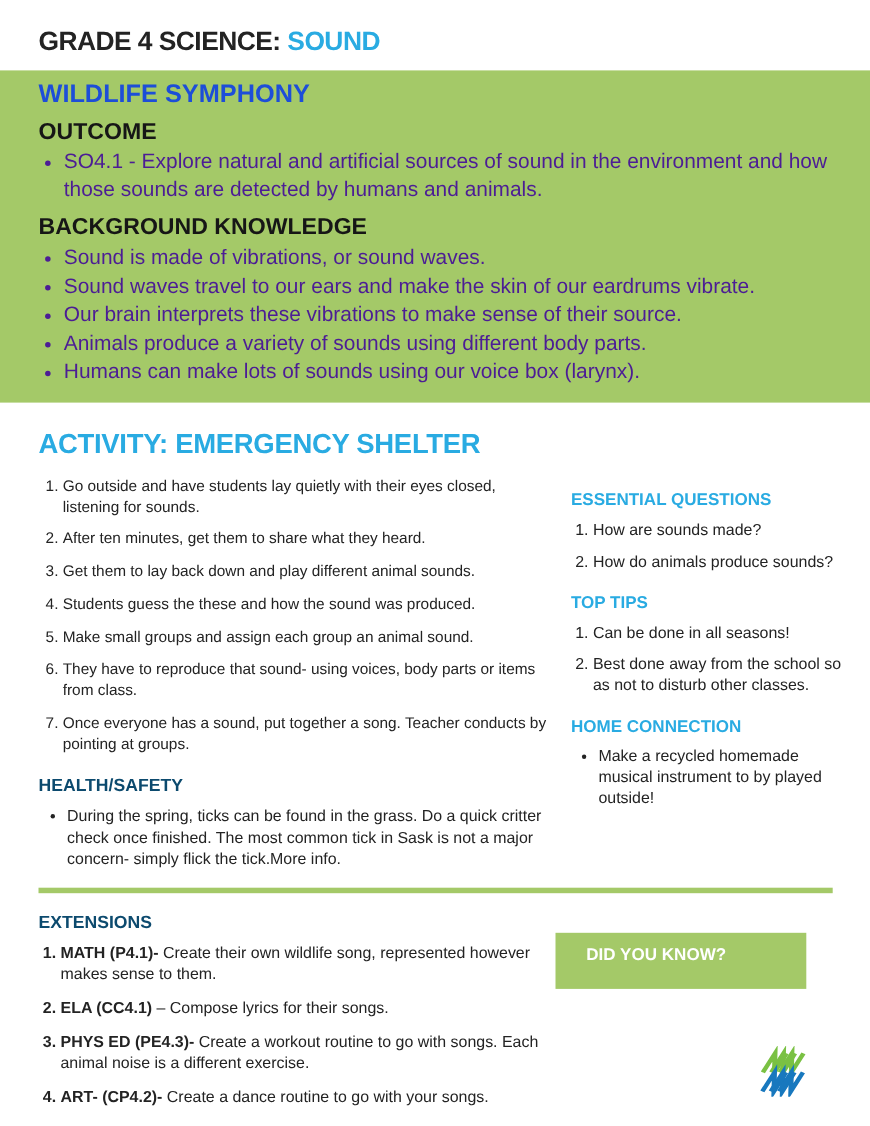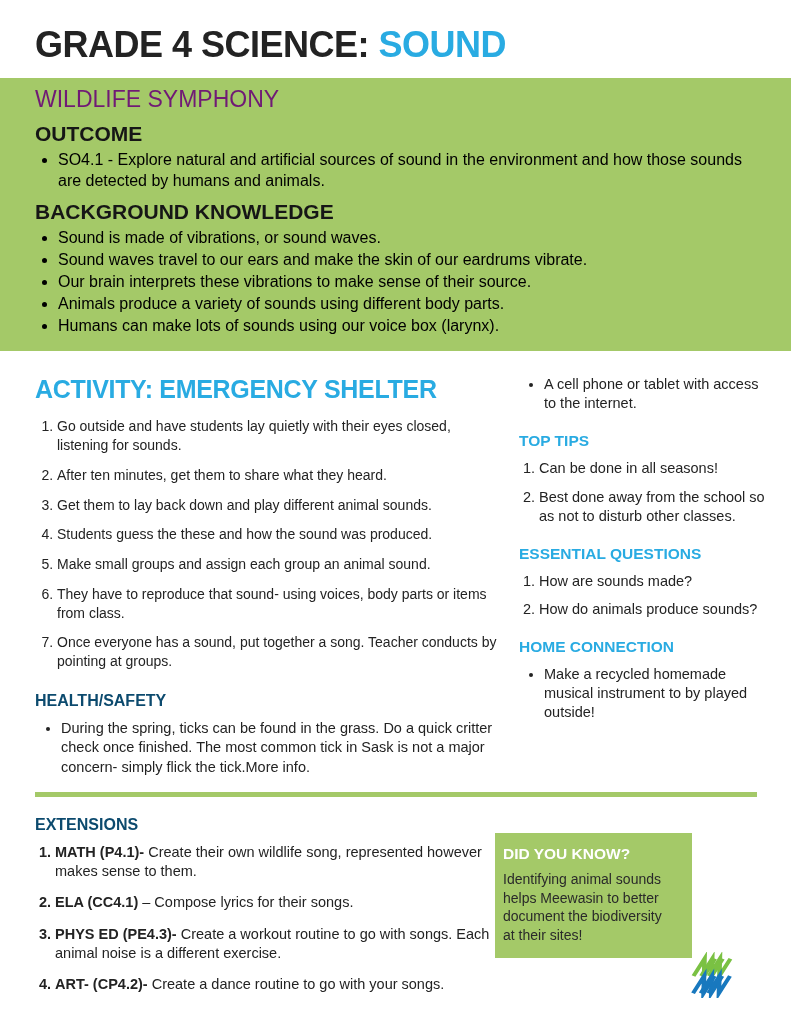--- a/index.html
+++ b/index.html
@@ -2,59 +2,59 @@
 <html><head>
 <meta charset="utf-8">
 <style>
   html,body{margin:0;padding:0;}
   body{
     width:791px;height:1024px;position:relative;overflow:hidden;
     background:#ffffff;color:#232323;
     font-family:"Liberation Sans", sans-serif;
   }
   .header{padding:25px 35px 0 35px;}
-  .page-title{font-size:36px;font-weight:bold;letter-spacing:-0.5px;margin:0;line-height:1.1;}
+  .page-title{font-size:24px;font-weight:bold;letter-spacing:-0.5px;margin:0;line-height:1.1;}
   .accent{color:#29abe2;}
 
   .banner{background:#a4c968;margin-top:13px;padding:6px 38px 14px 35px;}
-  .banner-title{color:#701a75;font-size:23px;font-weight:normal;margin:2px 0 6px 0;}
+  .banner-title{color:#1d4ed8;font-size:23px;font-weight:bold;margin:2px 0 6px 0;}
   .banner-h{font-size:21px;font-weight:bold;color:#161616;margin:9px 0 3px 0;}
-  .banner ul{margin:0;padding-left:23px;font-size:16px;line-height:1.32;color:#000000;}
+  .banner ul{margin:0;padding-left:23px;font-size:19px;line-height:1.32;color:#4c1d95;}
   .banner ul li{margin:1px 0;}
   .banner ul.outcome-list li{margin:2px 0;}
 
-  .main{display:flex;padding:24px 25px 0 35px;gap:22px;}
+  .main{display:flex;padding:24px 25px 0 35px;gap:22px;align-items:center;}
   .col-left{width:462px;flex:none;}
   .col-right{flex:1;min-width:0;}
 
   .activity-heading{color:#29abe2;font-size:25px;font-weight:bold;margin:0 0 13px 0;letter-spacing:-0.3px;}
   ol.steps{margin:0;padding-left:22px;font-size:14px;line-height:1.34;}
   ol.steps li{margin-bottom:11px;}
 
   .sub-heading{color:#0c4a6e;font-size:16px;font-weight:bold;margin:21px 0 9px 0;}
   ul.hs-list{margin:0;padding-left:26px;font-size:14.5px;line-height:1.34;}
 
   .side-section{margin-bottom:19px;}
   .side-heading{color:#29abe2;font-size:15.5px;font-weight:bold;margin:0 0 9px 0;}
   .col-right ul{margin:0;padding-left:25px;font-size:14.5px;line-height:1.3;}
   .col-right ul li{margin-bottom:5px;}
   .col-right ol{margin:0;padding-left:20px;font-size:14.5px;line-height:1.3;}
   .col-right ol li{margin-bottom:10px;}
 
   .divider{height:5px;background:#a4c968;margin:15px 34px 0 35px;}
 
-  .bottom{display:flex;padding:19px 25px 0 35px;gap:0;}
+  .bottom{display:flex;padding:19px 25px 0 35px;gap:10px;}
   .extensions{width:460px;flex:none;}
   ol.ext{margin:0;padding-left:20px;font-size:14.5px;line-height:1.32;}
   ol.ext li{margin-bottom:12px;}
   ol.ext li::marker{font-weight:bold;}
   .lead{font-weight:bold;text-align:right;}
 
-  .dyk-box{background:#a4c968;width:197px;box-sizing:border-box;margin-top:17px;
-           padding:12px 16px 14px 8px;align-self:flex-start;}
+  .dyk-box{background:#a4c968;width:228px;box-sizing:border-box;margin-top:17px;
+           padding:12px 16px 14px 28px;align-self:flex-start;}
   .dyk-heading{color:#ffffff;font-size:15.5px;font-weight:bold;margin:0 0 7px 0;}
   .dyk-body{font-size:14px;line-height:1.32;color:#2a2a2a;margin:0;}
 
   .footer{position:absolute;right:55px;bottom:22px;display:flex;align-items:center;}
   .logo-text{color:#1878be;font-size:44px;font-weight:bold;letter-spacing:-1.5px;line-height:1;}
   .logo-mark{margin-left:5px;margin-top:-6px;}
 </style>
 </head>
 <body>
 
@@ -94,38 +94,35 @@
     </ol>
 
     <h3 class="sub-heading">HEALTH/SAFETY</h3>
     <ul class="hs-list">
       <li>During the spring, ticks can be found in the grass. Do a quick critter check once finished. The most common tick in Sask is not a major concern- simply flick the tick.More info.</li>
     </ul>
   </div>
 
   <div class="col-right">
     <div class="side-section">
-      <ul>
-        <li>A cell phone or tablet with access to the internet.</li>
-      </ul>
+    </div>
+
+    <div class="side-section">
+      <h3 class="side-heading">ESSENTIAL QUESTIONS</h3>
+      <ol>
+        <li>How are sounds made?</li>
+        <li>How do animals produce sounds?</li>
+      </ol>
     </div>
 
     <div class="side-section">
       <h3 class="side-heading">TOP TIPS</h3>
       <ol>
         <li>Can be done in all seasons!</li>
         <li>Best done away from the school so as not to disturb other classes.</li>
-      </ol>
-    </div>
-
-    <div class="side-section">
-      <h3 class="side-heading">ESSENTIAL QUESTIONS</h3>
-      <ol>
-        <li>How are sounds made?</li>
-        <li>How do animals produce sounds?</li>
       </ol>
     </div>
 
     <div class="side-section">
       <h3 class="side-heading">HOME CONNECTION</h3>
       <ul>
         <li>Make a recycled homemade musical instrument to by played outside!</li>
       </ul>
     </div>
   </div>
@@ -139,21 +136,20 @@
     <ol class="ext">
       <li><span class="lead">MATH (P4.1)-</span><span> Create their own wildlife song, represented however makes sense to them.</span></li>
       <li><span class="lead">ELA (CC4.1)</span><span> – Compose lyrics for their songs.</span></li>
       <li><span class="lead">PHYS ED (PE4.3)-</span><span> Create a workout routine to go with songs. Each animal noise is a different exercise.</span></li>
       <li><span class="lead">ART- (CP4.2)-</span><span> Create a dance routine to go with your songs.</span></li>
     </ol>
   </div>
 
   <div class="dyk-box">
     <div class="dyk-heading">DID YOU KNOW?</div>
-    <p class="dyk-body">Identifying animal sounds helps Meewasin to better document the biodiversity at their sites!</p>
   </div>
 </div>
 
 <div class="footer">
   <span class="logo-mark">
     <svg width="50" height="46" viewBox="0 0 52 48" xmlns="http://www.w3.org/2000/svg">
       <g fill="none" stroke-width="4.6" transform="skewX(-14) translate(13,0)" stroke-linejoin="miter">
         <polyline stroke="#7ac143" points="1,25 8,7 12,25 19,7"></polyline>
         <polyline stroke="#7ac143" points="9,25 16,7 20,25 27,7"></polyline>
         <polyline stroke="#7ac143" points="17,25 24,7 28,25 35,7"></polyline>

